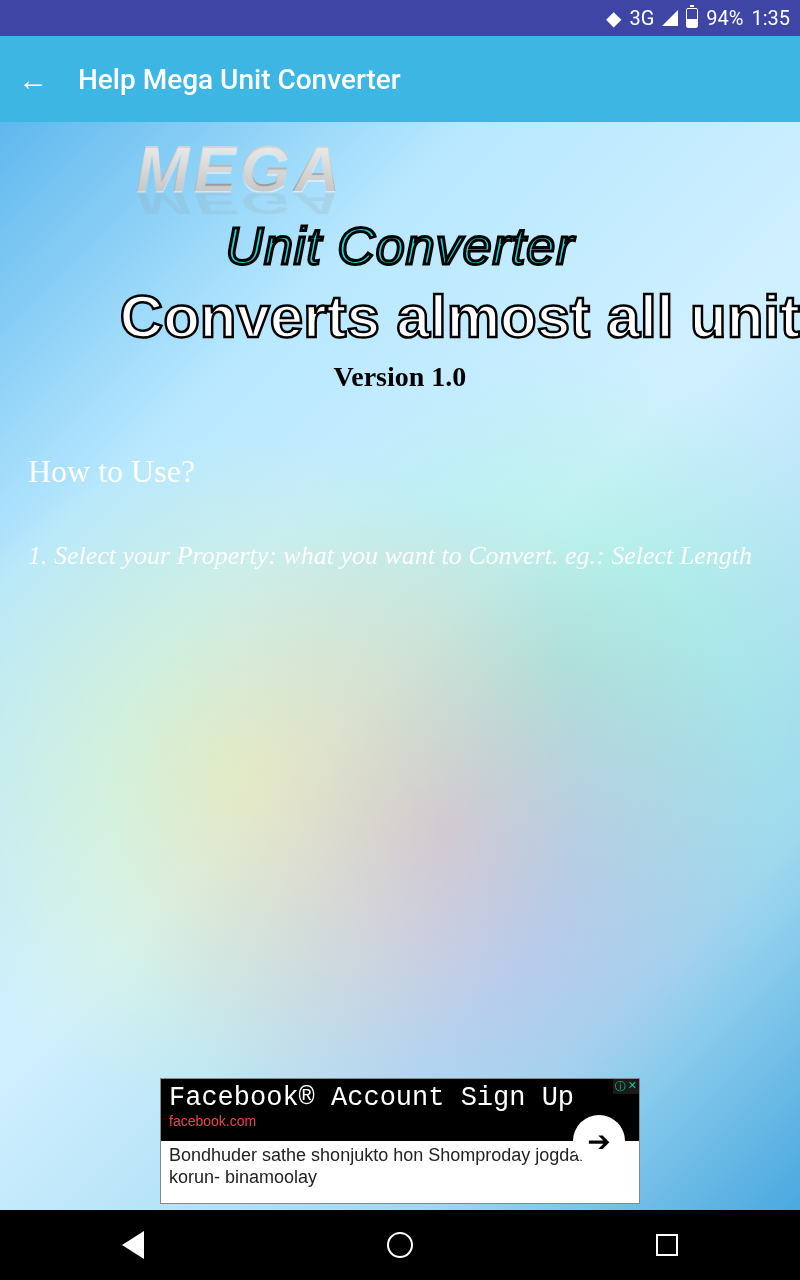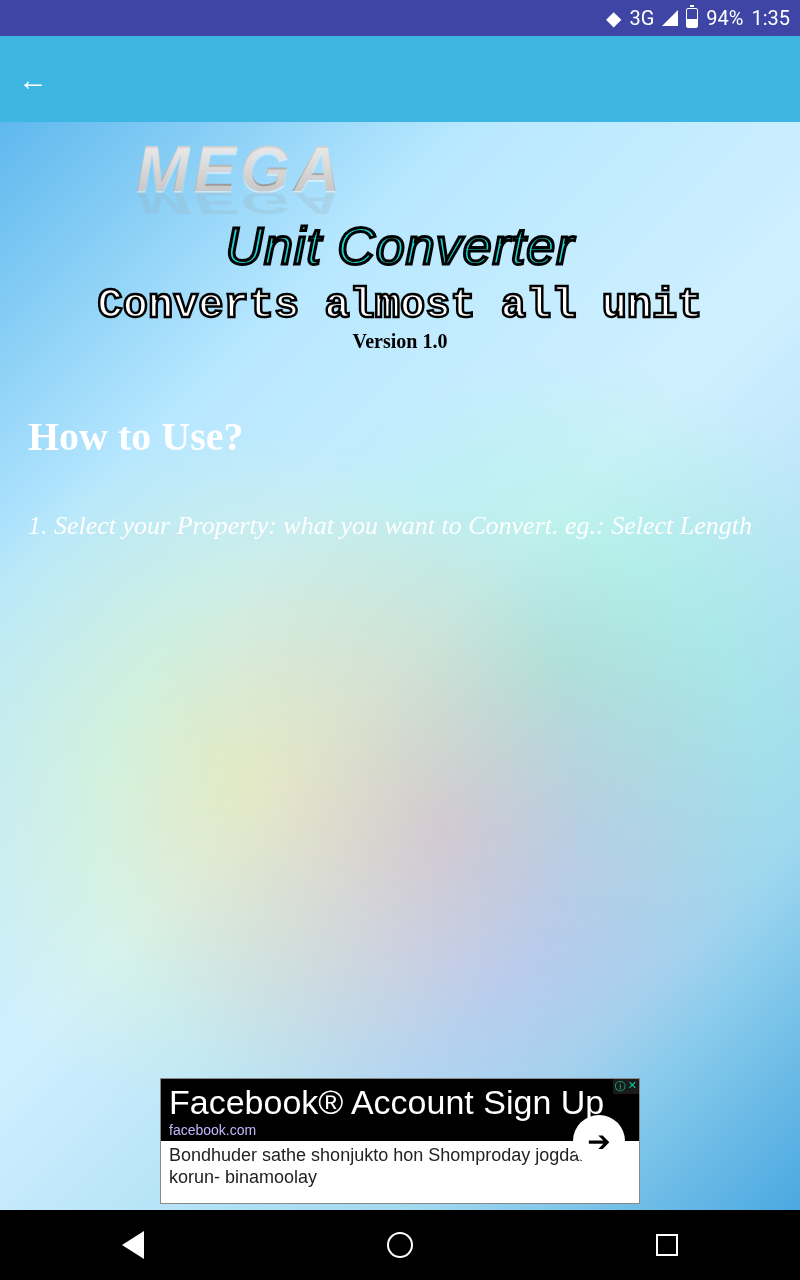--- a/index.html
+++ b/index.html
@@ -82,56 +82,58 @@
   font-family: "Arial Black", Impact, sans-serif;
   font-size: 52px;
   font-weight: 400;
   font-style: italic;
   color: #1fd6d6;
   -webkit-text-stroke: 3px #000;
   letter-spacing: 1px;
   margin-top: -24px;
 }
 .tagline {
-  font-family: Liberation Mono, monospace;
-  font-size: 42px;
+  font-family: Liberation Sans, sans-serif;
+  font-size: 60px;
   font-weight: 700;
   color: #fff;
   -webkit-text-stroke: 2.5px #000;
   margin-top: 6px;
+  text-align: right;
 }
 .version {
   font-family: Georgia, serif;
-  font-size: 20px;
+  font-size: 28px;
   font-weight: 700;
   color: #000;
+  margin-top: 10px;
 }
 .howto {
   padding: 60px 28px 0 28px;
   color: #fff;
   font-family: Georgia, serif;
 }
-.howto h2 { font-size: 40px; font-weight: 700; margin-bottom: 48px; }
+.howto h2 { font-size: 32px; font-weight: 400; margin-bottom: 48px; }
 .howto p { font-size: 26px; line-height: 1.35; margin-bottom: 22px; font-style: italic; }
 .ad {
   position: absolute;
   bottom: 6px;
   left: 50%;
   transform: translateX(-50%);
   width: 480px;
   height: 126px;
   background: #fff;
   border: 1px solid #888;
   font-family: Arial, sans-serif;
   display: flex;
   flex-direction: column;
 }
 .ad-top { background: #000; color: #fff; padding: 4px 8px 2px; position: relative; flex: 0 0 auto; height: 62px;}
-.ad-title { font-size: 34px; }
-.ad-domain { font-size: 14px; color: #c4b5fd; }
+.ad-title { font-size: 27px; font-family: Liberation Mono, monospace; }
+.ad-domain { font-size: 14px; color: #ef4444; }
 .ad-body { font-size: 18px; color: #222; padding: 4px 8px; line-height: 1.2; flex: 1;}
 .ad-btn { position: absolute; right: 14px; top: 50%; transform: translateY(-50%); width: 52px; height: 52px; border-radius: 50%; background: #fff; display:flex; align-items:center; justify-content:center; font-size:28px; color:#000; }
 .ad-tag { position: absolute; top: 0; right: 0; font-size: 11px; color: #1c9; background: rgba(255,255,255,0.1); padding: 0 2px; display:flex; gap:2px;}
 .navbar {
   position: absolute;
   bottom: 0; left: 0; right: 0;
   height: 70px;
   background: #000;
   display: flex;
   justify-content: space-around;
@@ -151,20 +153,21 @@
   <span class="signal"></span>
   <span class="battery">
       <span class="battery-fill"></span>
     </span>
   <span>94%</span>
   <span>1:35</span>
 </div>
 
 <div class="app-bar">
   <span class="back-arrow">←</span>
+  <span>Help Mega Unit Converter</span>
 </div>
 
 <div class="content">
   <div class="logo-block">
     <div class="mega">MEGA</div>
     <div class="mega-reflection">MEGA</div>
     <div class="unitconv">Unit Converter</div>
     <div class="tagline">Converts almost all unit</div>
     <div class="version">Version 1.0</div>
   </div>

